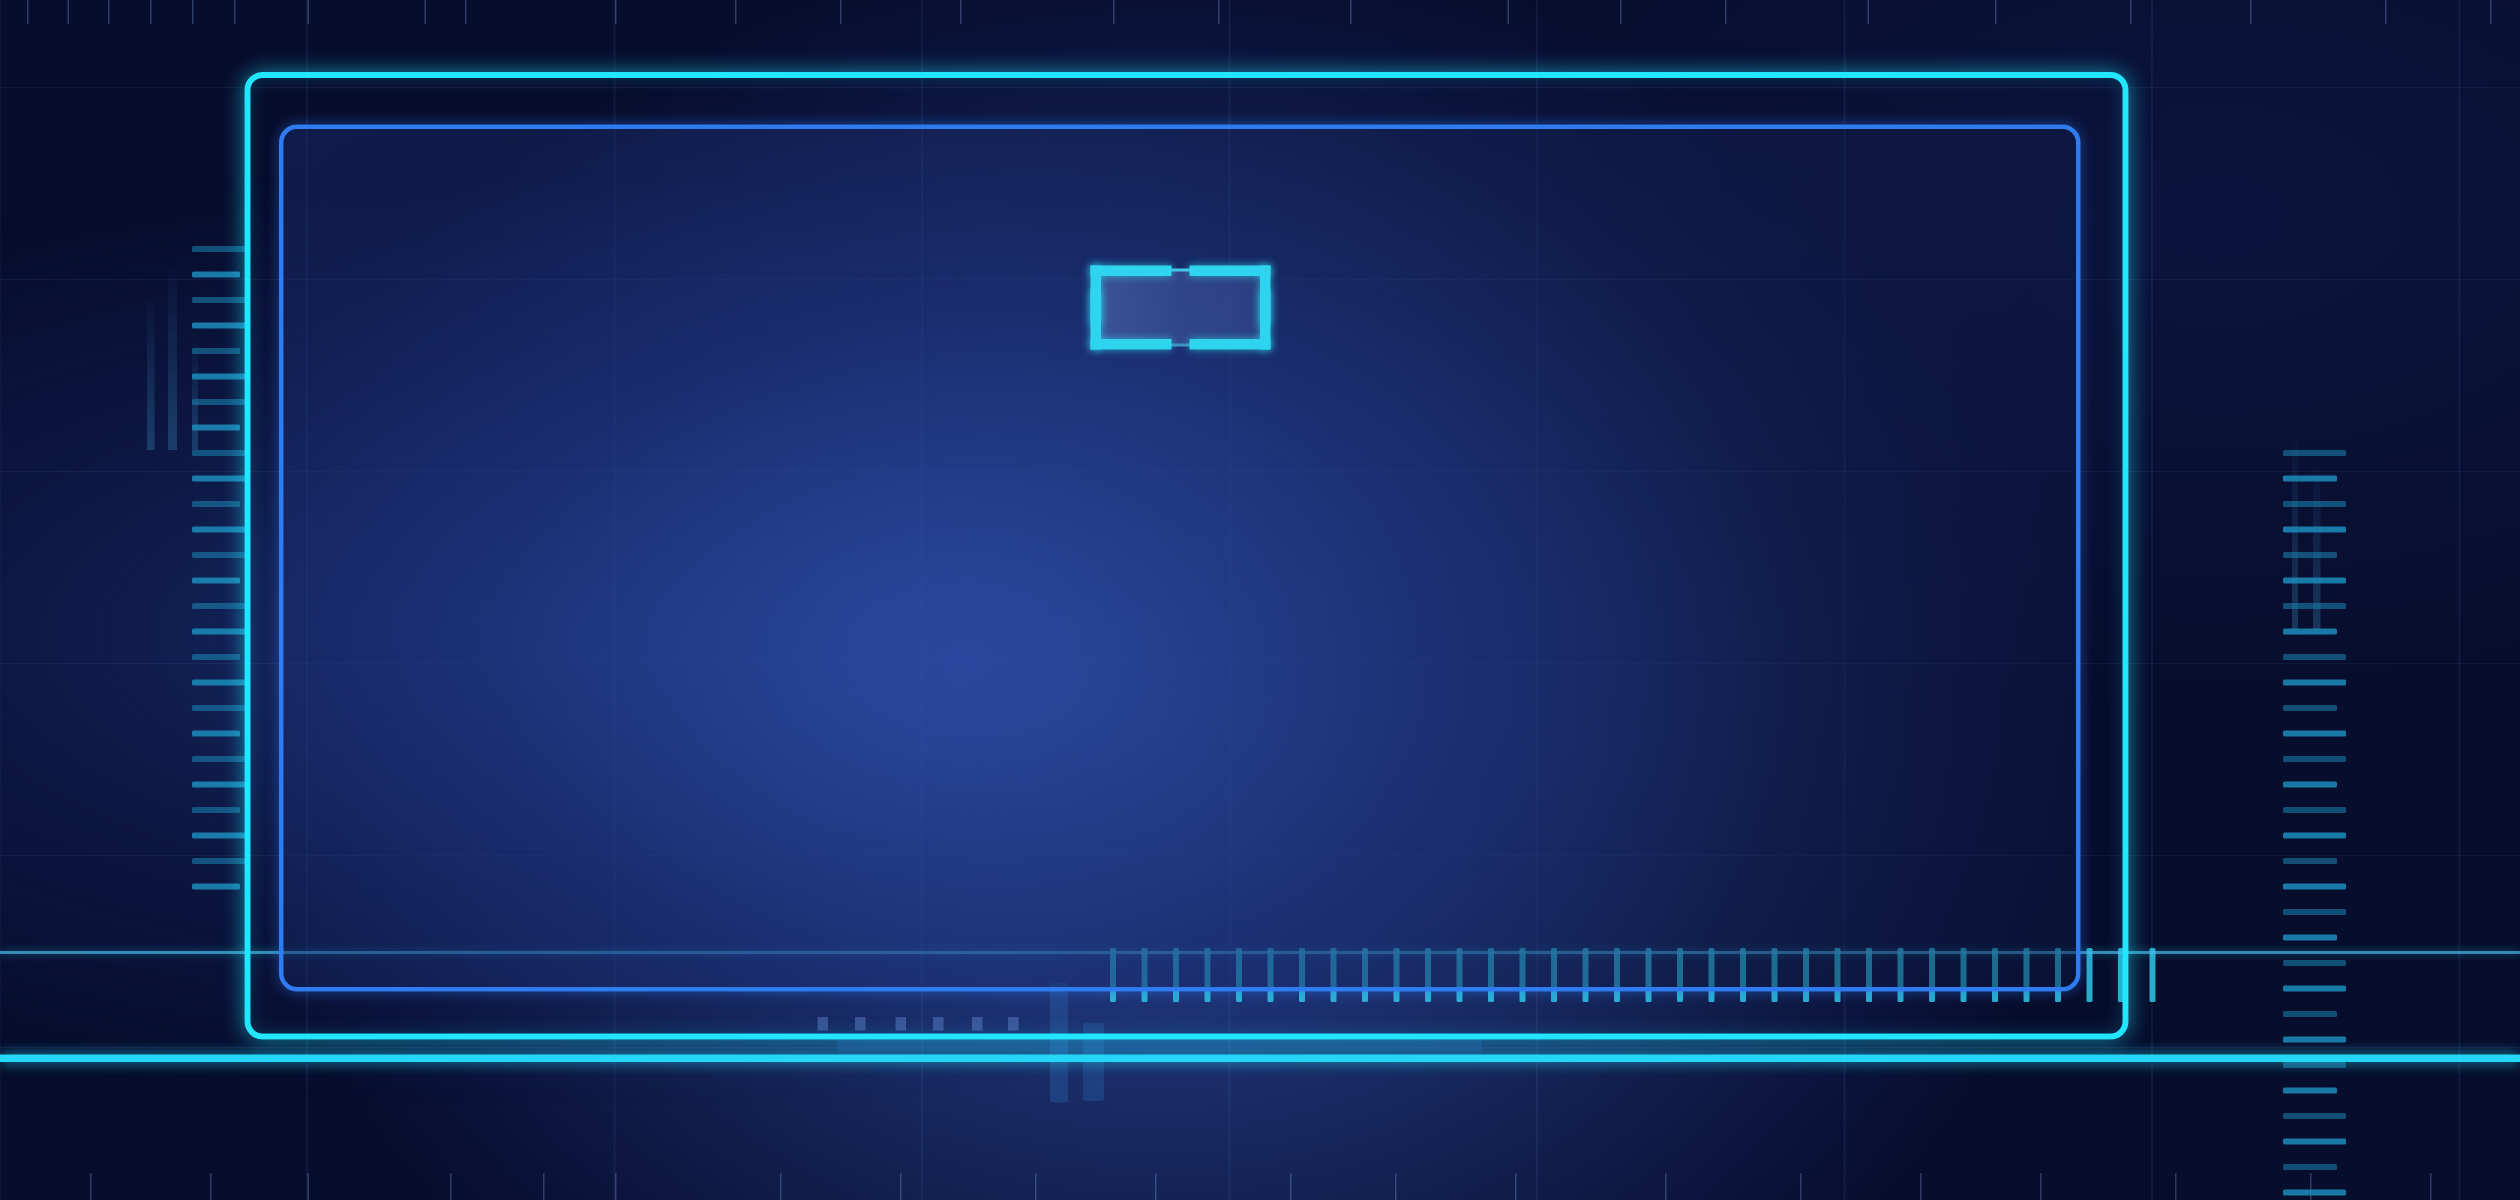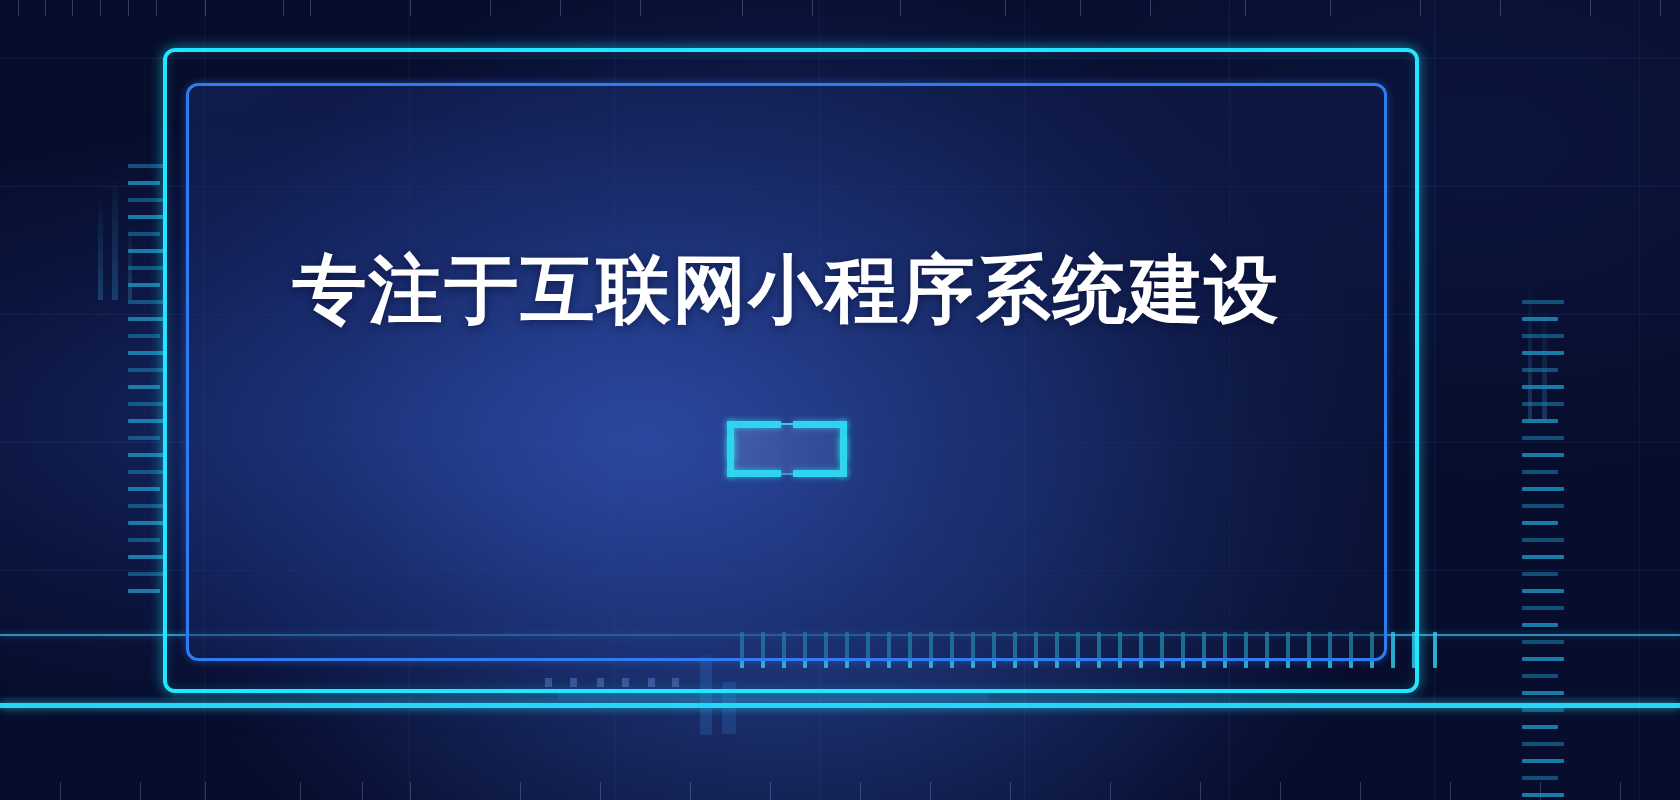--- a/index.html
+++ b/index.html
@@ -311,21 +311,20 @@
 
   <div id="sweeps">
       <div class="sweep" style="left: 0px; top: 703px; width: 1680px; height: 5px;"></div>
       <div class="sweep thin" style="left: 0px; top: 634px; width: 1680px; height: 2px;"></div>
     </div>
 
   <div class="frame-outer"></div>
   <div class="frame-inner"></div>
 
   <div class="content">
-    <h1 class="headline">专注于互联网小程序系统建设</h1>
 
     <div class="sub-wrap">
       <div class="sub-box">
         <div class="brk tl">
             <span class="h"></span>
             <span class="v"></span>
           </div>
         <div class="brk tr">
             <span class="h"></span>
             <span class="v"></span>

